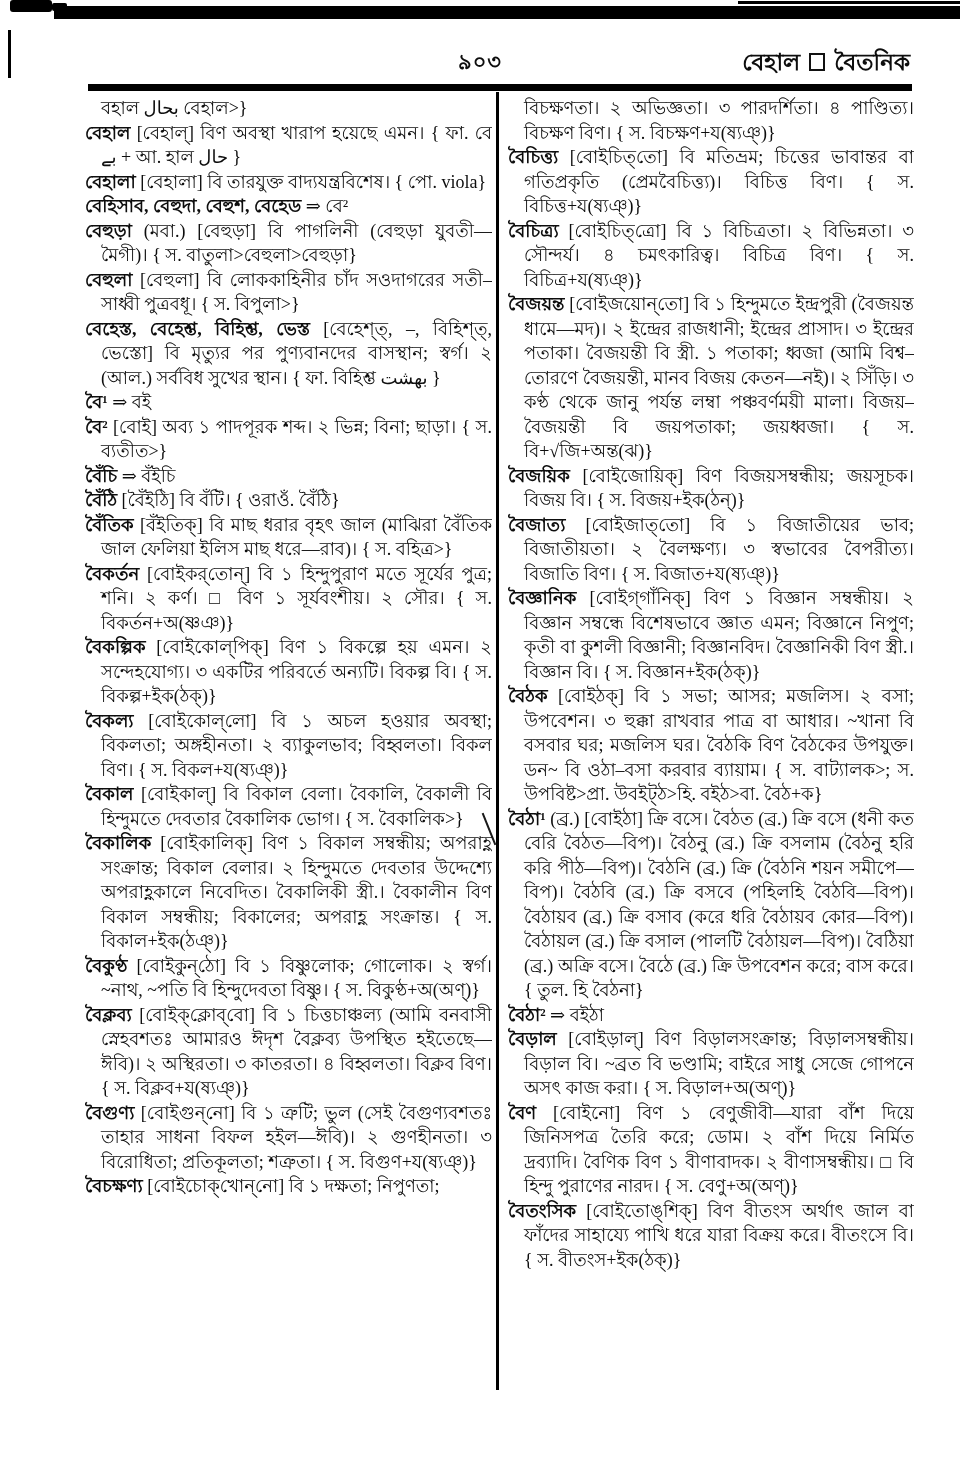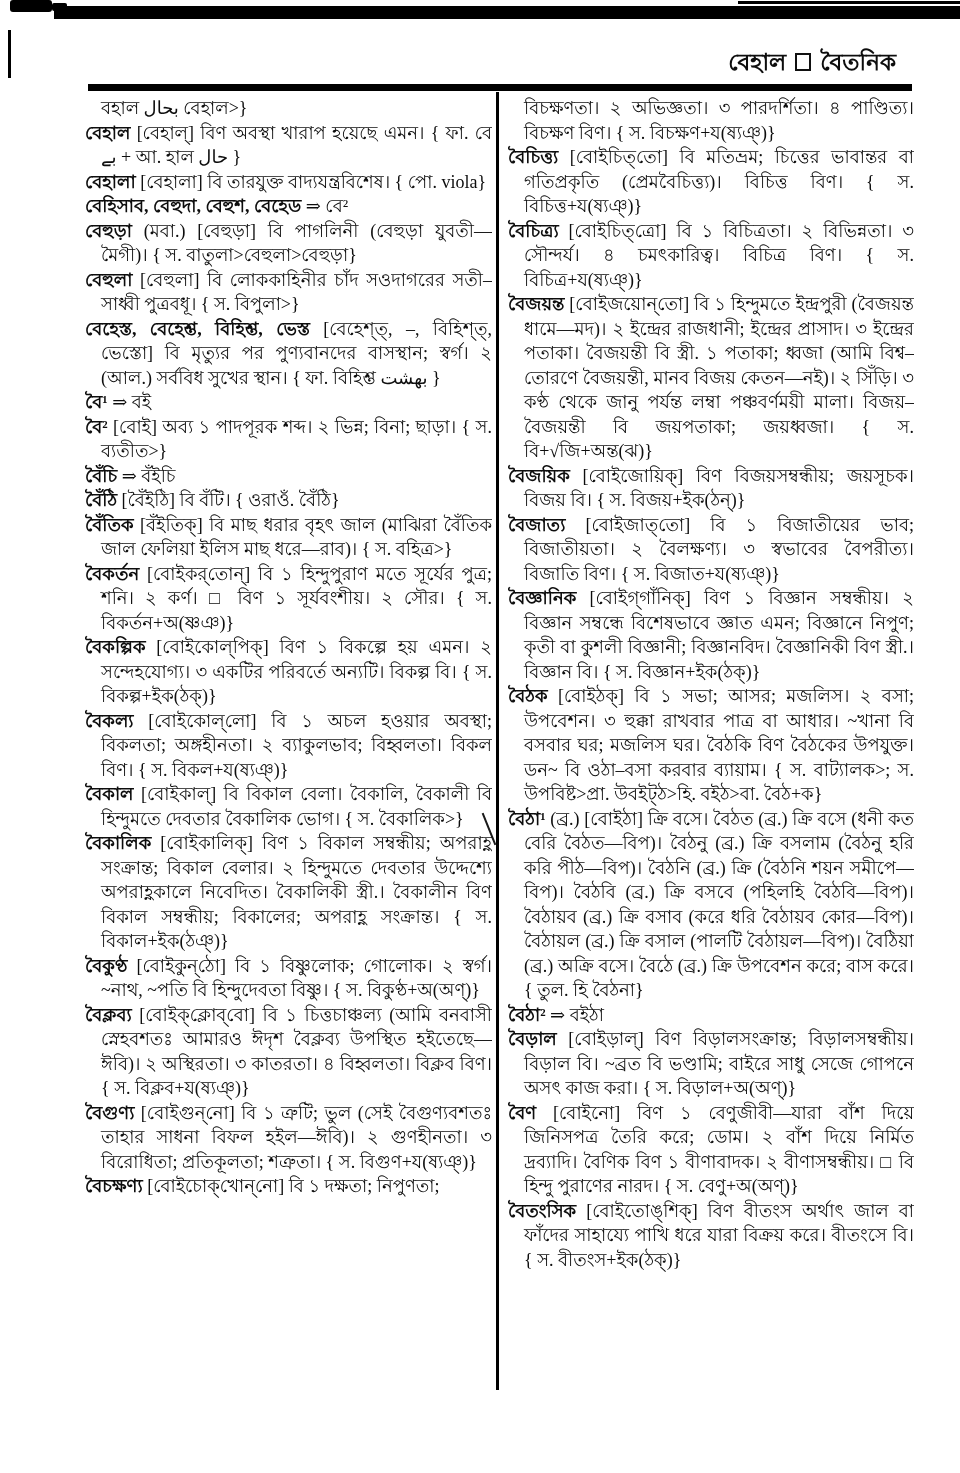--- a/index.html
+++ b/index.html
@@ -20,21 +20,21 @@
   .art-blob2    { left: 52px; top: 3px;  width: 15px;  height: 8px;  border-radius: 2px; }
   .art-thinline { left: 738px; top: 1px; width: 222px; height: 3px; }
   .art-tick     { left: 8px;  top: 30px; width: 3px;   height: 48px; }
   .art-stroke   { left: 488px; top: 812px; width: 2px; height: 34px; transform: rotate(-22deg); background: #1a1a1a; }
   
   .pagenum {
     position: absolute; left: 0; right: 0; top: 46px;
     text-align: center; font-size: 21px; font-weight: 700; letter-spacing: 1px;
   }
   .runhead {
-    position: absolute; right: 64px; top: 44px;
+    position: absolute; right: 50px; top: 44px;
     font-size: 23px; font-weight: 700; white-space: nowrap; text-align: center;
   }
   .sq {
     display: inline-block; width: 12px; height: 14px;
     border: 2px solid #111; margin: 0 9px; vertical-align: -1px; background: #fff;
   }
   .rule { position: absolute; left: 88px; top: 84px; width: 824px; height: 7px; background: #000; }
   .divider { position: absolute; left: 496px; top: 92px; width: 3px; height: 1298px; background: #000; }
   
   .col {
@@ -52,20 +52,21 @@
 
 <div class="page">
   <div class="art art-topbar"></div>
   <div class="art art-topwhite" style="background:#fff;"></div>
   <div class="art art-blob1"></div>
   <div class="art art-blob2"></div>
   <div class="art art-thinline"></div>
   <div class="art art-tick"></div>
   <div class="art art-stroke"></div>
 
+  <div class="pagenum">৯০৩</div>
 
   <div class="runhead">
     <span>বেহাল</span><span class="sq"></span><span>বৈতনিক</span>
   </div>
 
   <div class="rule"></div>
   <div class="divider"></div>
 
   <div class="col col-left">
       <p class="entry cont"><span>বহাল بحال বেহাল&gt;}</span></p>

